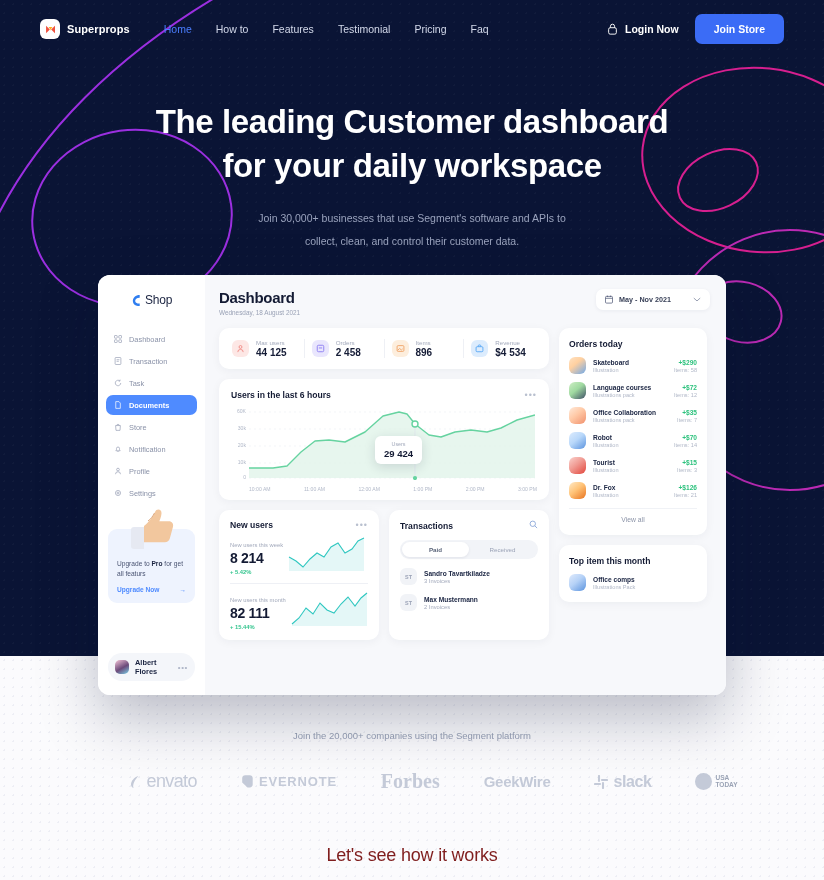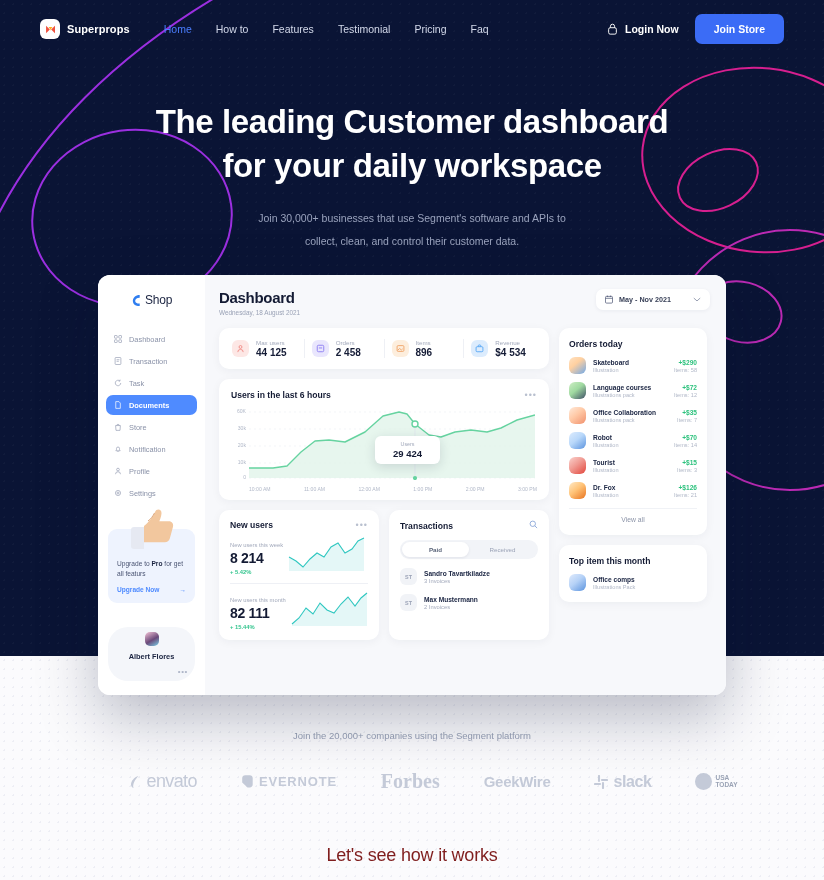--- a/index.html
+++ b/index.html
@@ -86,21 +86,21 @@
   .upgrade {
     margin:26px 10px 0 10px; background:#eef3fe; border-radius:9px;
     padding:30px 9px 10px 9px; position:relative;
   }
   .thumb { position:absolute; left:50%; top:-24px; transform:translateX(-50%); }
   .upg-txt { font-size:6.6px; color:#4a5472; line-height:1.55; }
   .upg-txt b { color:#1a2340; }
   .upg-link { margin-top:7px; font-size:6.6px; color:#4f8bff; font-weight:600; display:flex; align-items:center; justify-content:space-between; }
   .user-chip {
     margin:auto 10px 14px 10px; background:#f4f6fa; border-radius:20px;
-    display:flex; align-items:center; gap:6px; padding:5px 7px;flex-direction:column;
+    display:flex; align-items:center; gap:6px; padding:5px 7px;
   }
   .avatar-sm { width:14px; height:14px; border-radius:5px; background:linear-gradient(150deg,#f7c6d9,#6b4a7a 55%,#7ad1e8); flex:0 0 auto; }
   .user-name { font-size:7.4px; font-weight:700; color:#1a2340; }
   .dots3 { margin-left:auto; color:#aeb6c8; font-size:8px; letter-spacing:.6px; }
 
   .main { flex:1; background:#f7f8fb; padding:14px 16px 0 14px; position:relative; }
   .main-head { display:flex; align-items:flex-start; }
   .dash-title { font-size:15px; font-weight:800; color:#131a33; letter-spacing:-.3px; }
   .dash-date { font-size:6.4px; color:#9aa2b6; margin-top:3px; }
   .date-pick {
@@ -127,21 +127,21 @@
   .card-title { font-size:8.6px; font-weight:800; color:#141b34; }
   .card-head { display:flex; align-items:center; }
   .ell { margin-left:auto; color:#b9c0cf; font-size:9px; letter-spacing:1px; }
   .chart-area { position:relative; height:84px; margin-top:8px; }
   .ylabs { position:absolute; left:0; top:0; width:17px; height:68px; }
   .ylab { position:absolute; font-size:5.1px; color:#b2b9c9; right:2px; }
   .xlabs { position:absolute; left:18px; right:0; bottom:0; display:flex; justify-content:space-between; }
   .xlab { font-size:5.1px; color:#b2b9c9; }
   .tooltip {
     position:absolute; left:144px; top:28px; background:#fff; border-radius:6px;
-    padding:5px 18px; text-align:center; box-shadow:0 3px 12px rgba(20,30,60,.14);
+    padding:5px 9px; text-align:center; box-shadow:0 3px 12px rgba(20,30,60,.14);
   }
   .tt-k { font-size:5.4px; color:#a2a9bb; }
   .tt-v { font-size:9.5px; font-weight:800; color:#131a33; margin-top:1px; }
 
   .bottom-row { display:flex; gap:10px; margin-top:10px; }
   .nu-card { width:160px; padding:10px 11px; }
   .nu-block { display:flex; align-items:flex-end; gap:4px; }
   .nu-k { font-size:5.8px; color:#a2a9bb; }
   .nu-v { font-size:14px; font-weight:800; color:#131a33; letter-spacing:-.3px; margin-top:2px; }
   .nu-d { font-size:5.8px; color:#32c48d; font-weight:600; margin-top:3px; }

